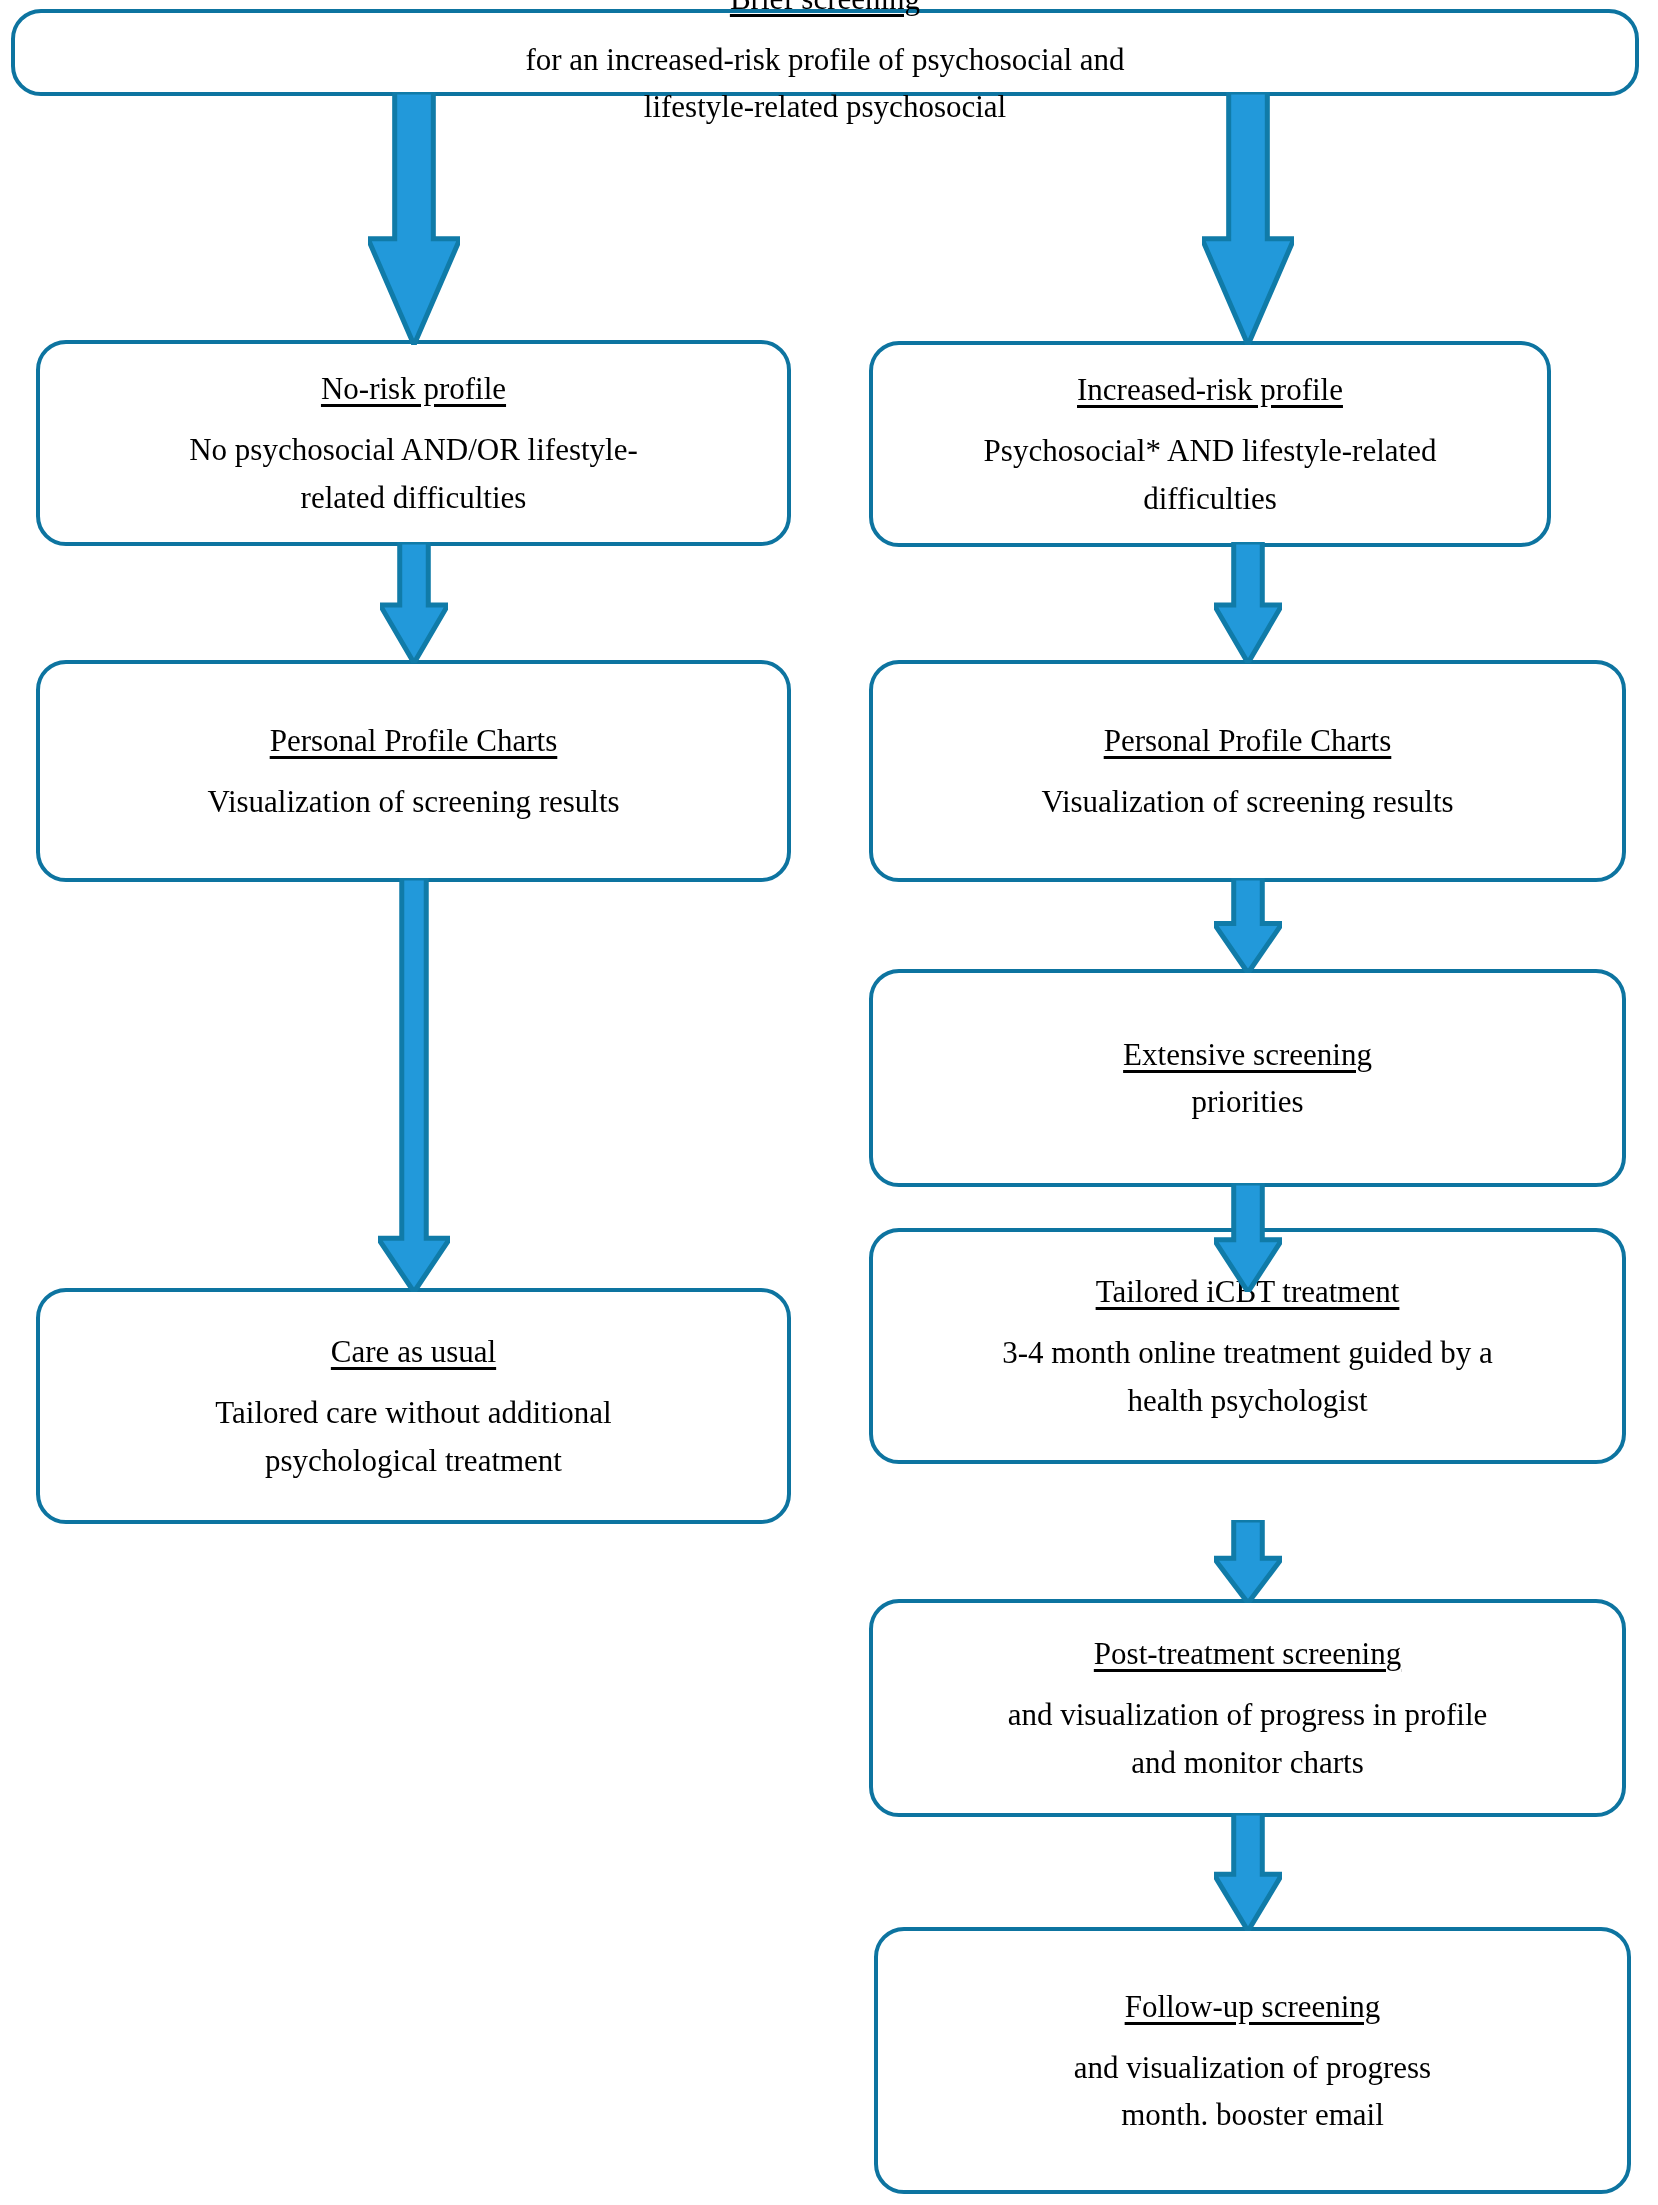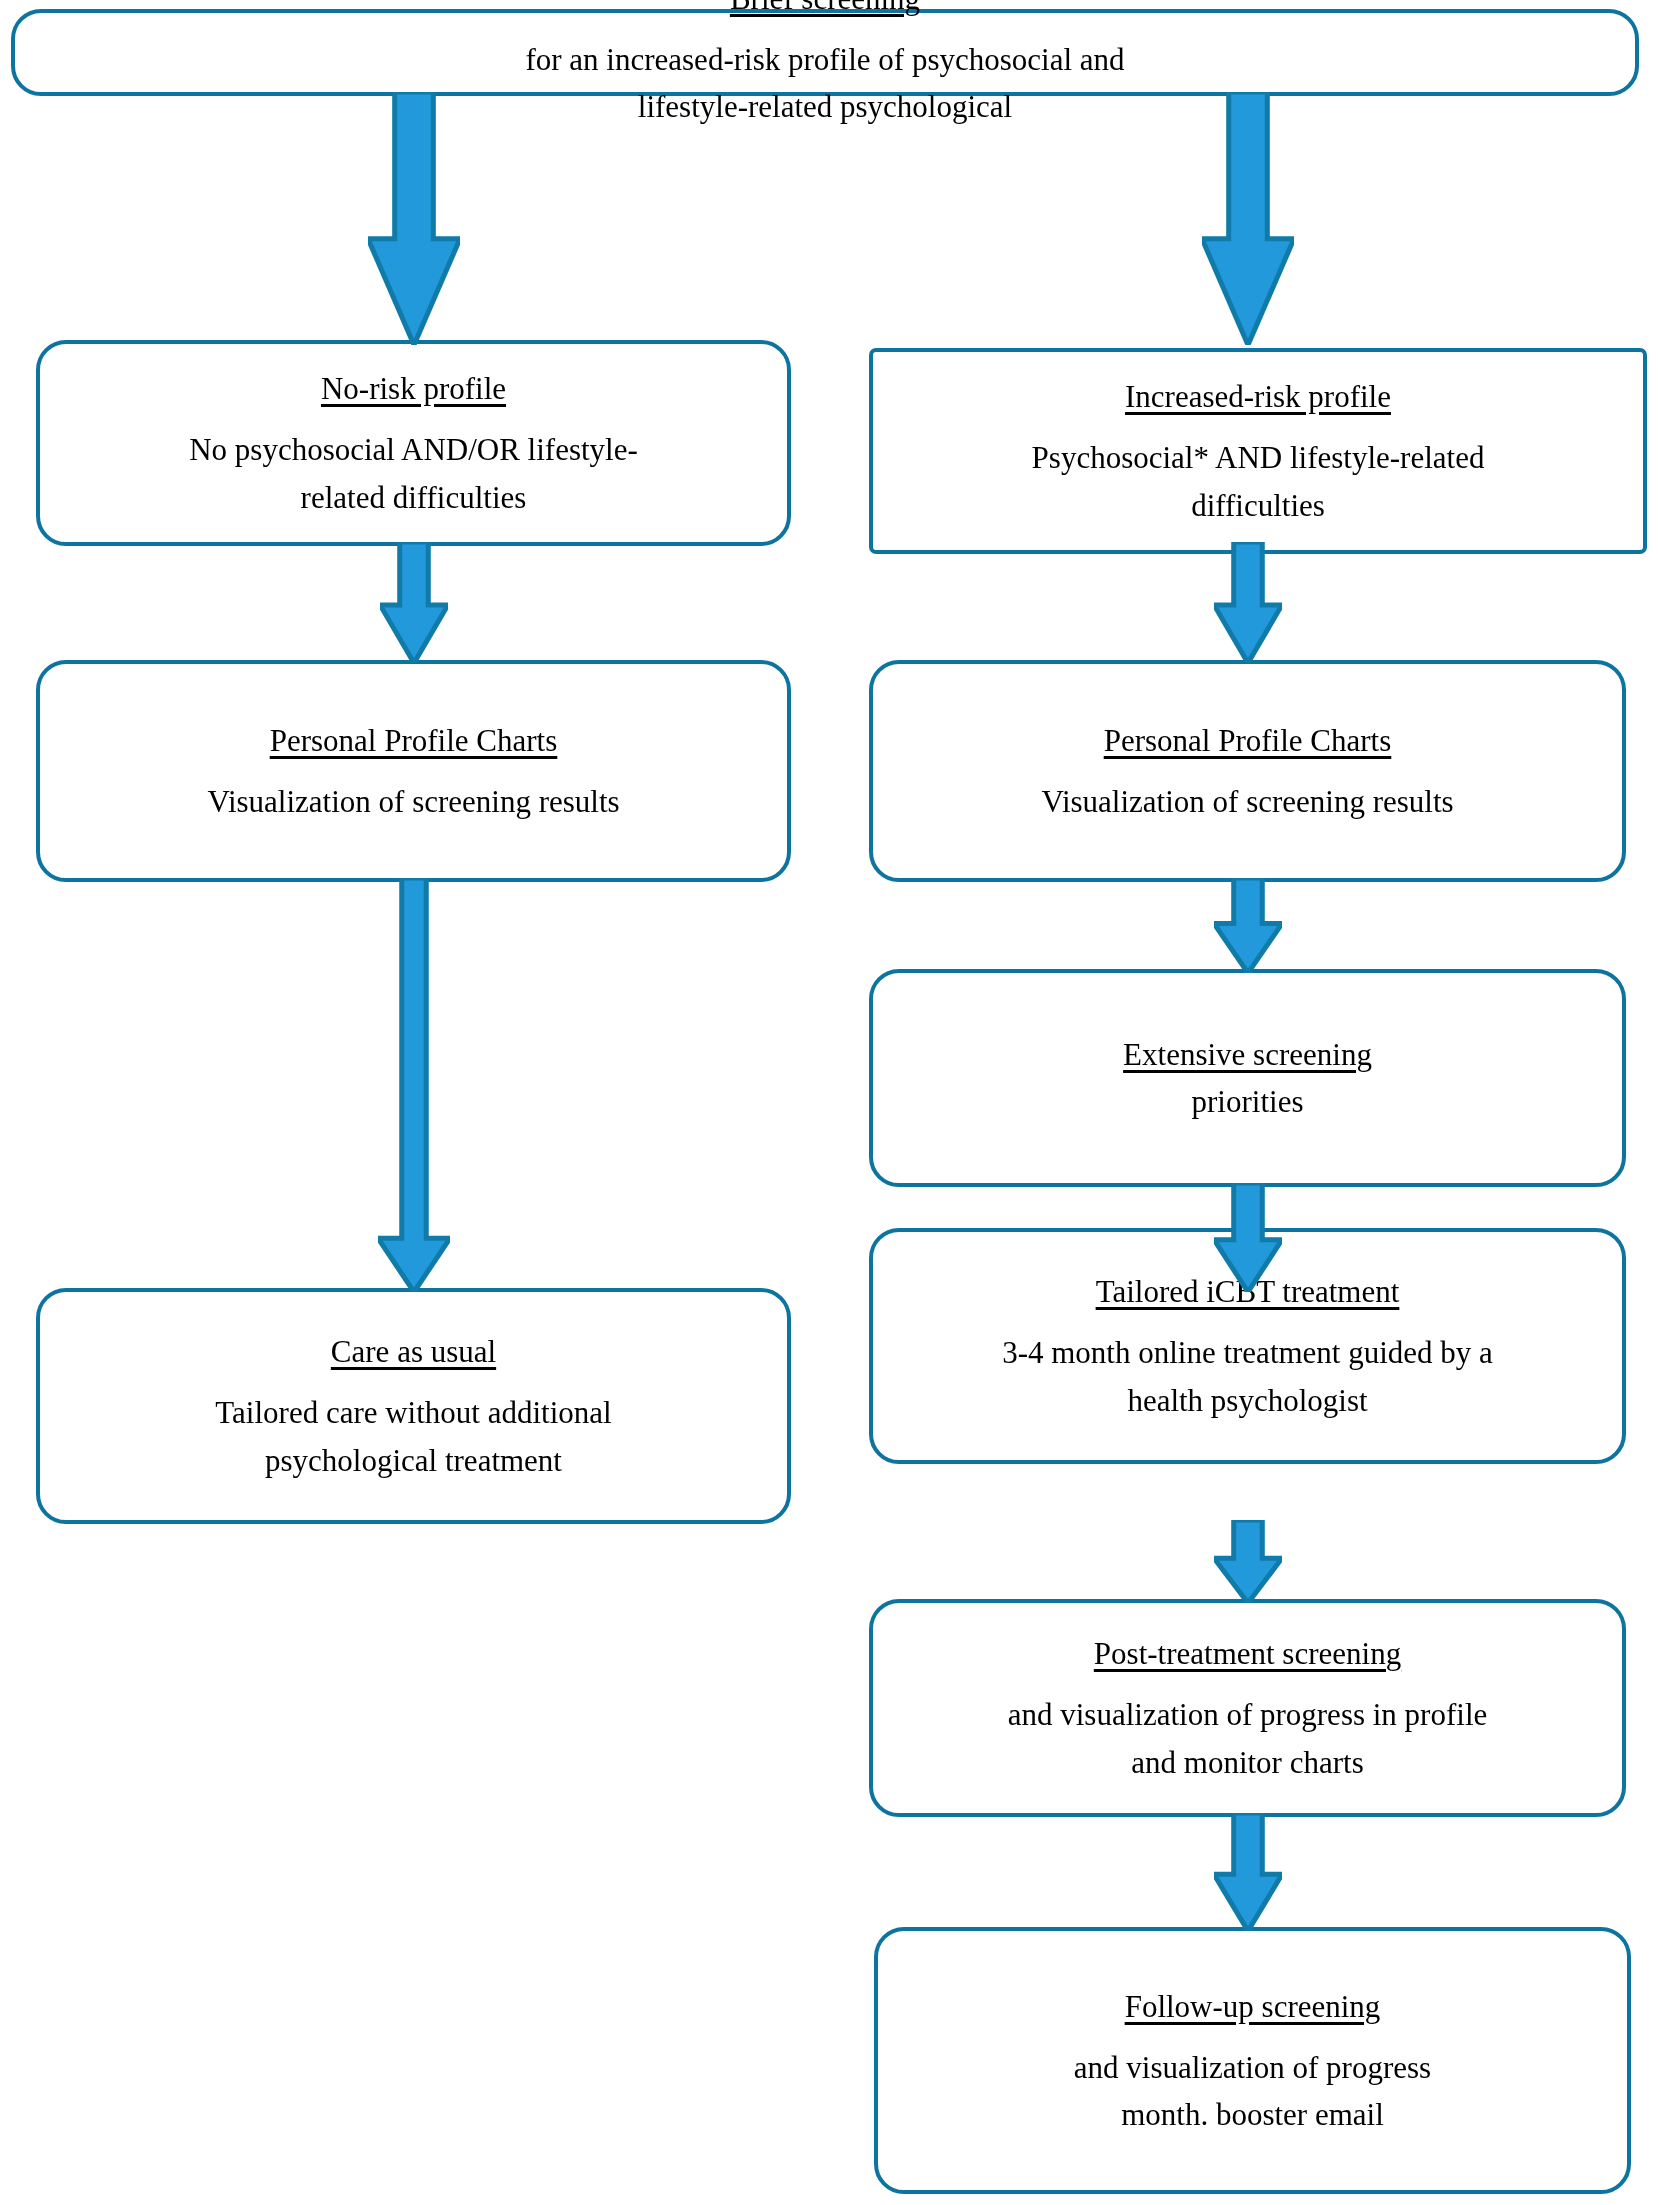--- a/index.html
+++ b/index.html
@@ -49,30 +49,30 @@
 </style>
 </head>
 <body>
 
 <div id="stage">
 
   <div class="node" style="left:11px; top:9px; width:1628px; height:87px;
               padding-top:0; padding-bottom:0;">
     <div class="title">Brief screening</div>
     <div class="line l1">for an increased-risk profile of psychosocial and</div>
-    <div class="line">lifestyle-related psychological</div>
+    <div class="line">lifestyle-related psychosocial</div>
   </div>
 
   <div class="node" style="left:36px; top:340px; width:755px; height:206px;">
     <div class="title">No-risk profile</div>
     <div class="line l1">No psychosocial AND/OR lifestyle-</div>
     <div class="line">related difficulties</div>
   </div>
 
-  <div class="node" style="left:869px; top:348px; width:778px; height:206px;border-radius:7px;">
+  <div class="node" style="left:869px; top:341px; width:682px; height:206px;">
     <div class="title">Increased-risk profile</div>
     <div class="line l1">Psychosocial* AND lifestyle-related</div>
     <div class="line">difficulties</div>
   </div>
 
   <div class="node" style="left:36px; top:660px; width:755px; height:222px;">
     <div class="title">Personal Profile Charts</div>
     <div class="line l1">Visualization of screening results</div>
   </div>
 

